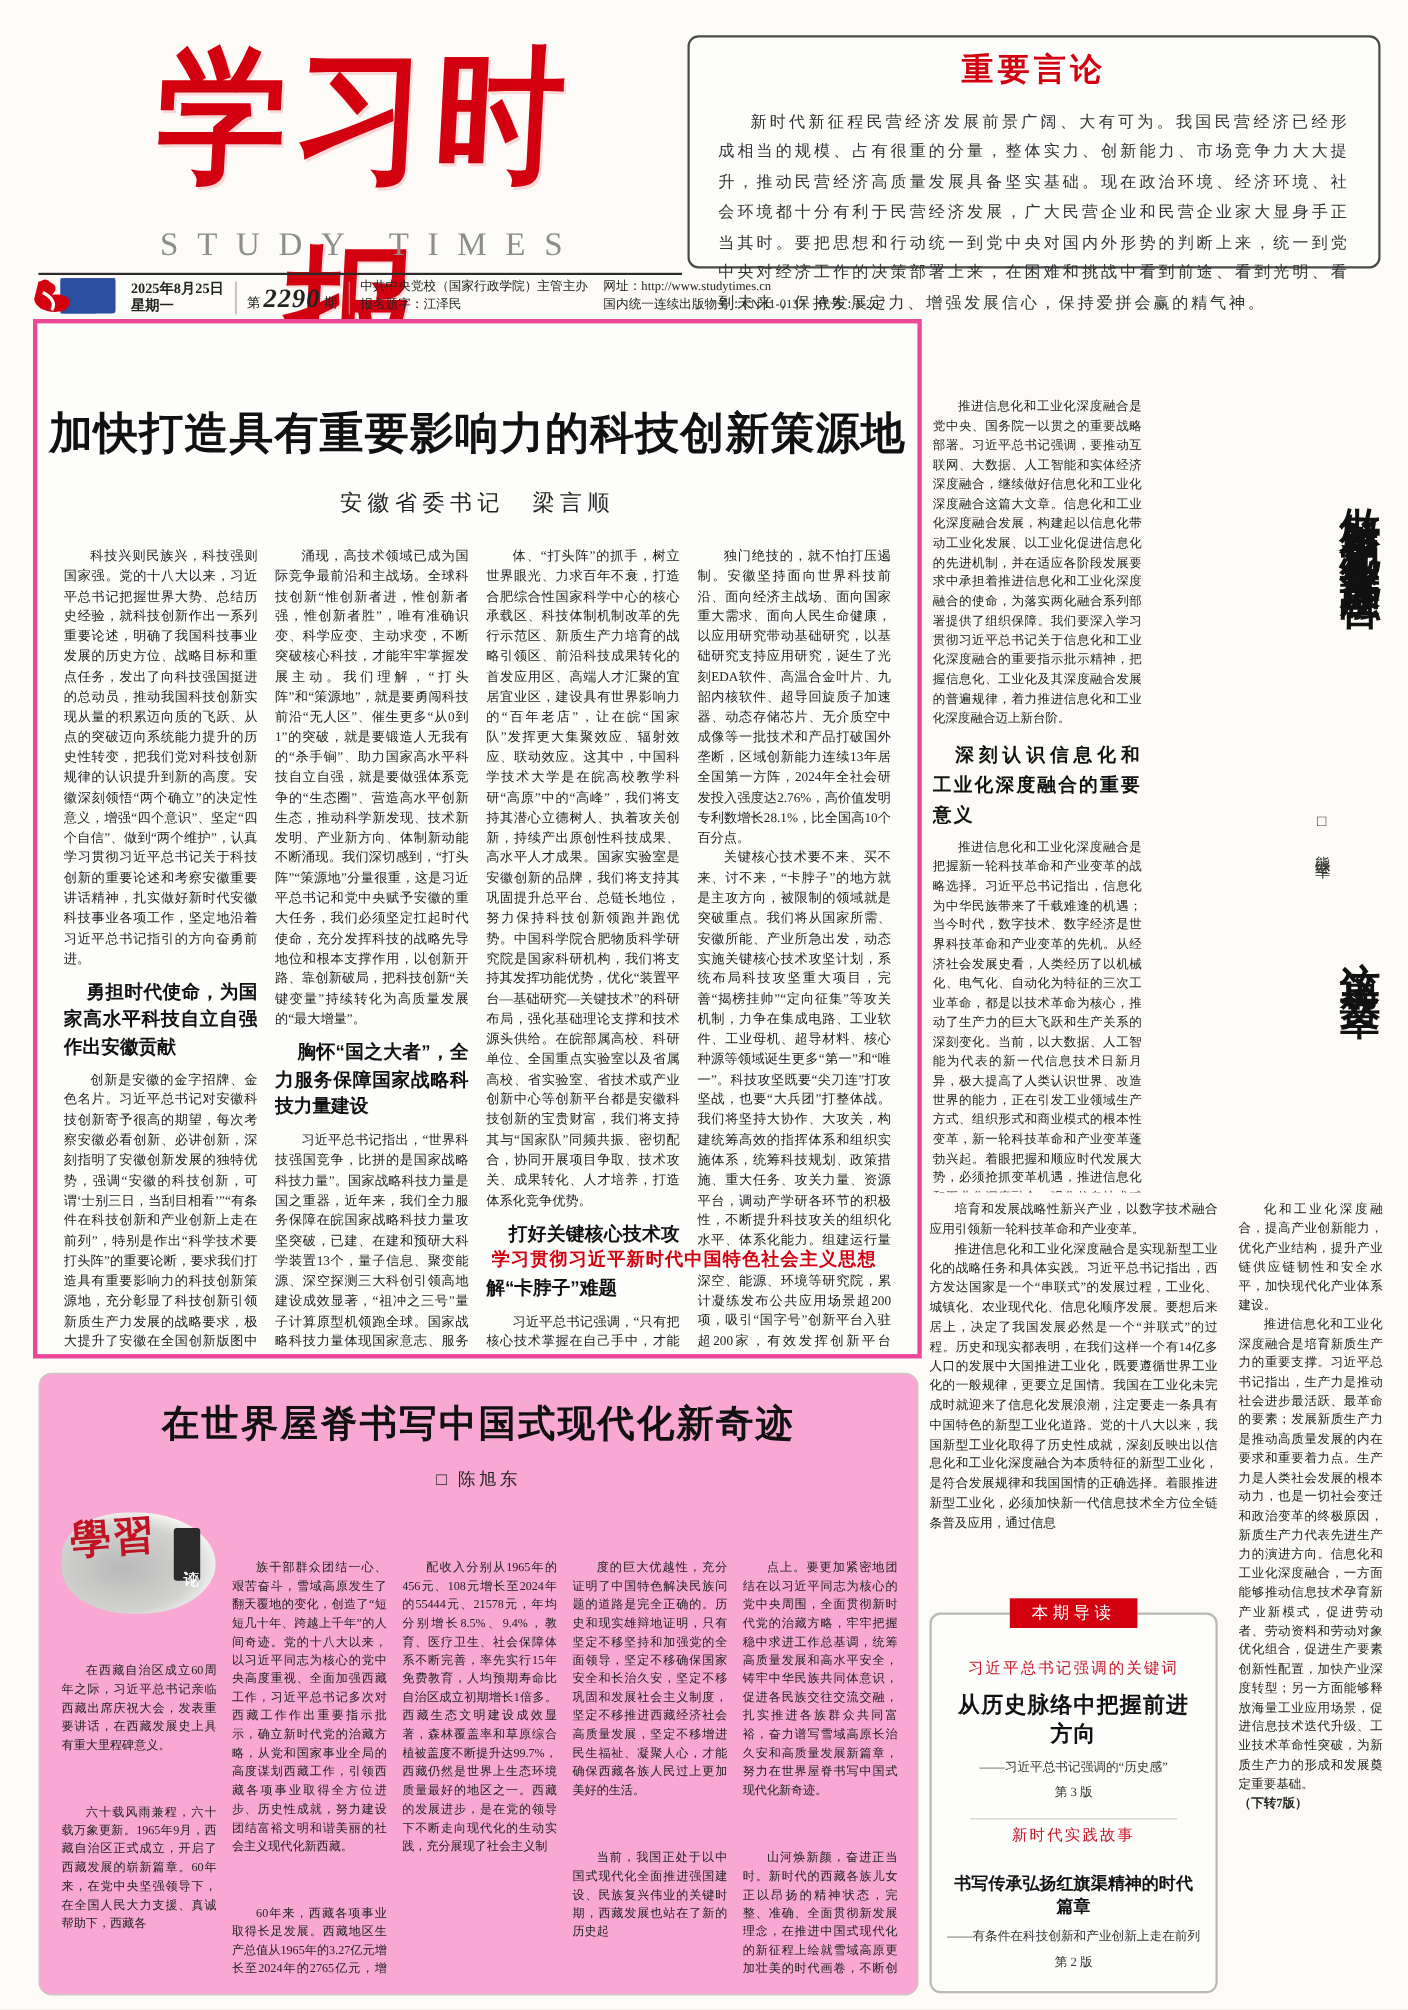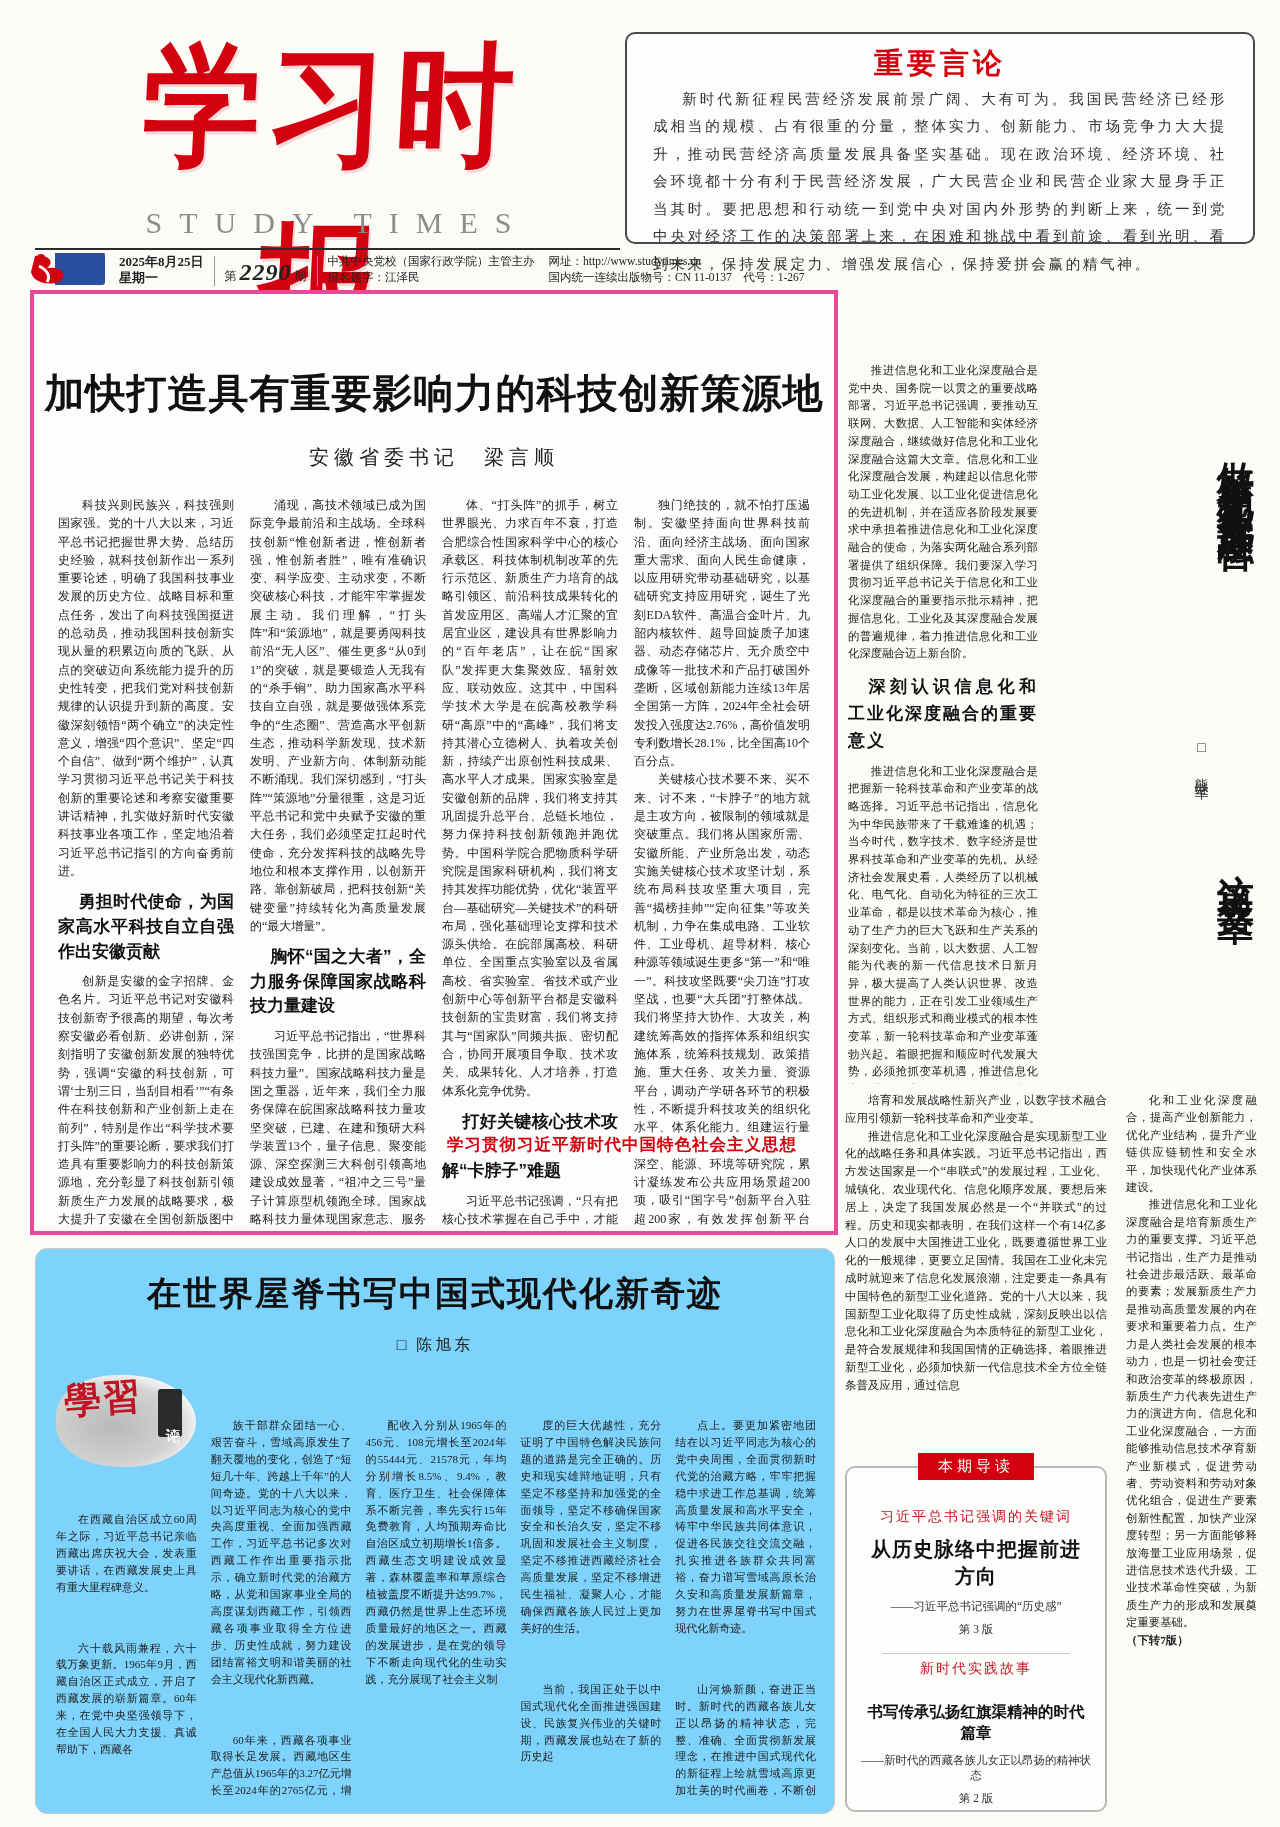--- a/index.html
+++ b/index.html
@@ -27,21 +27,21 @@
   }
   .head-rule { left:35px; top:248px; width:585px; height:2px; background:#2b2b2b; }
 
   
   .quotes-box {
     left:625px; top:32px; width:630px; height:212px;
     border:2px solid #4a4a4a; border-radius:10px; background:#fdfdfb;
     padding:10px 26px 8px 26px;
   }
   .quotes-title { text-align:center; color:#d3000f; font-size:29px; font-weight:900;
-    font-family:"Liberation Sans", sans-serif; letter-spacing:4px; margin-bottom:2px; }
+    font-family:"Liberation Sans", sans-serif; letter-spacing:4px; margin-bottom:14px; }
   .quotes-body { font-size:14.6px; line-height:1.88; letter-spacing:2.6px;
     text-indent:2em; color:#333; }
 
   
   .dateline { left:25px; top:252px; width:1220px; height:34px; display:flex; align-items:flex-end; }
   .logo-box { width:82px; height:34px; margin-right:12px; flex:none; }
   .dl-sep { width:1px; height:30px; background:#999; margin:0 10px; flex:none; }
   .dl-date { font-size:13px; line-height:1.25; font-weight:bold; color:#222; }
   .dl-issue { font-size:12px; color:#222; display:flex; align-items:baseline; }
   .dl-issue b { font-size:24px; font-style:italic; margin:0 3px; letter-spacing:1px; }
@@ -113,21 +113,21 @@
   .g-kicker { color:#c81426; font-size:14px; letter-spacing:2px; margin-top:6px; }
   .g-title1 { font-size:20px; font-weight:900; color:#111; margin-top:10px; letter-spacing:1px; }
   .g-title2 { font-size:15.5px; font-weight:900; color:#111; margin-top:24px; }
   .g-sub { font-size:11.5px; color:#333; margin-top:9px; }
   .g-page { font-size:11.5px; color:#333; margin-top:8px; }
   .g-div { width:82%; height:1px; background:#c9c9c9; margin:16px auto 6px auto; }
 
   
   .bottom-box {
     left:35px; top:1248px; width:800px; height:566px;
-    border:1.5px solid #c9c7c2; border-radius:12px; background:#7dd3fc;
+    border:1.5px solid #c9c7c2; border-radius:12px; background:#f9a8d4;
   }
   .bottom-headline { position:absolute; left:0; top:22px; width:100%; text-align:center;
     font-size:34px; font-weight:900; letter-spacing:2px; color:#111; }
   .bottom-author { position:absolute; left:0; top:86px; width:100%; text-align:center;
     font-size:16px; letter-spacing:3px; color:#222; }
   .bottom-cols { position:absolute; left:20px; top:124px; width:760px; height:424px;
     display:flex; gap:14px; }
   .bcol { width:141px; height:100%; overflow:hidden; font-size:11px; line-height:16.9px; color:#222; }
   .bcol p { text-indent:2em; text-align:justify;margin-top:44px; }
 
@@ -242,21 +242,21 @@
   <div class="abs guide">
     <div class="guide-label sans">本期导读</div>
     <div class="guide-inner">
       <div class="g-kicker">习近平总书记强调的关键词</div>
       <div class="g-title1">从历史脉络中把握前进方向</div>
       <div class="g-sub">——习近平总书记强调的“历史感”</div>
       <div class="g-page">第 3 版</div>
       <div class="g-div"></div>
       <div class="g-kicker">新时代实践故事</div>
       <div class="g-title2">书写传承弘扬红旗渠精神的时代篇章</div>
-      <div class="g-sub">——新时代的西藏各族儿女正以昂扬的精神状态</div>
+      <div class="g-sub">——有条件在科技创新和产业创新上走在前列</div>
       <div class="g-page">第 2 版</div>
     </div>
   </div>
 
   <div class="abs bottom-box">
     <div class="bottom-headline">在世界屋脊书写中国式现代化新奇迹</div>
     <div class="bottom-author">□ 陈旭东</div>
     <div class="bottom-cols">
       <div class="bcol">
         <div class="stamp">

